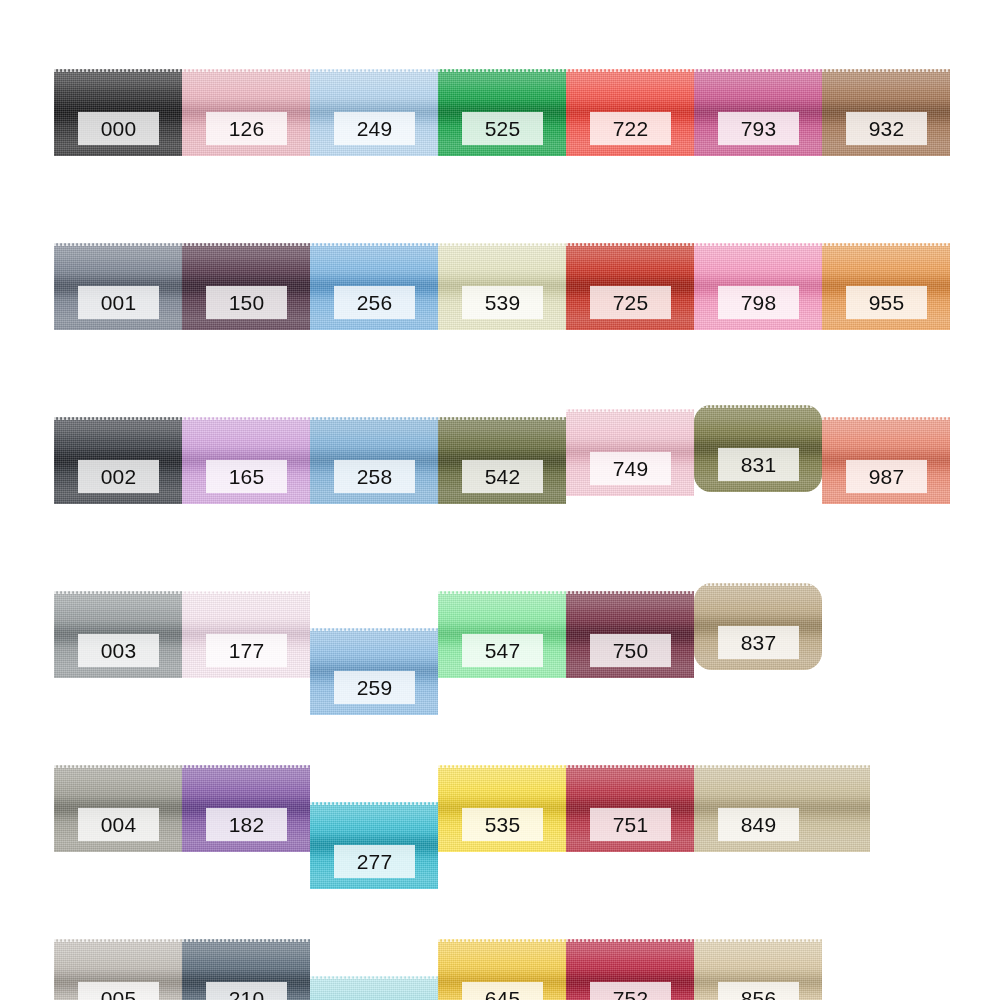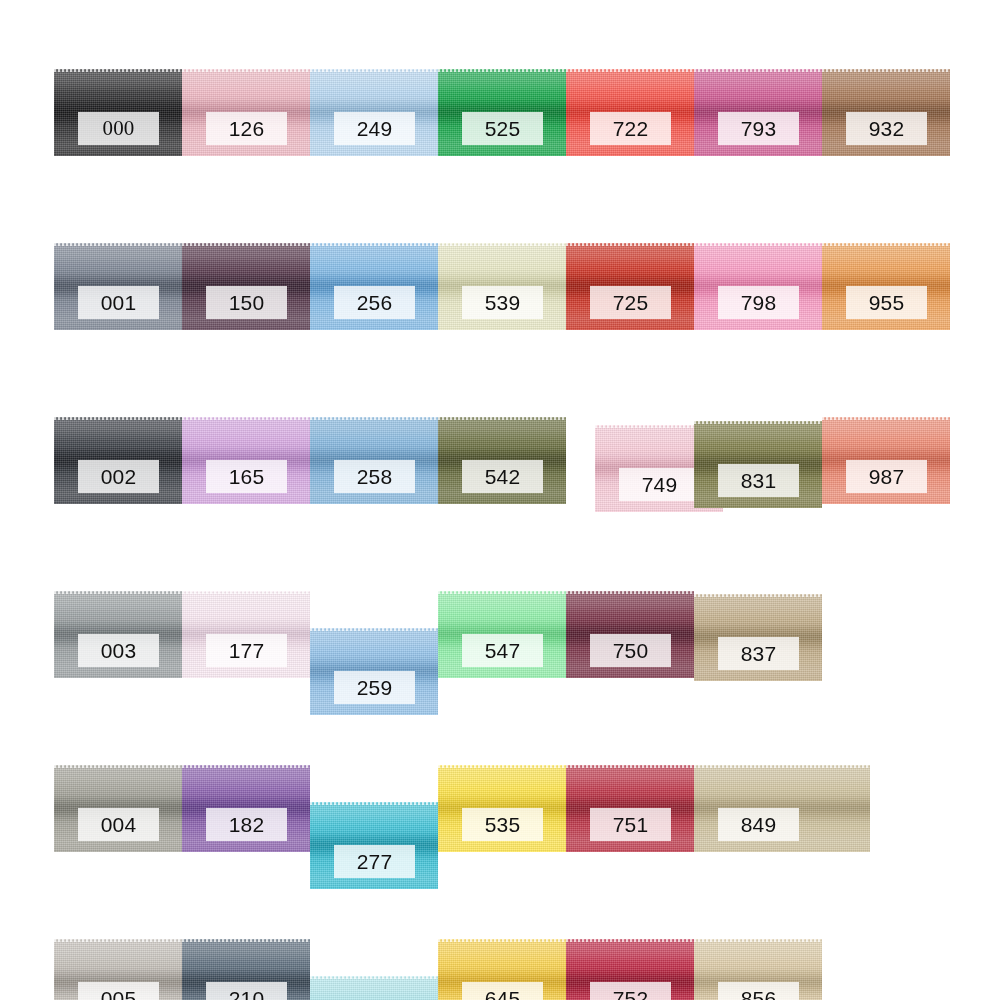--- a/index.html
+++ b/index.html
@@ -102,21 +102,21 @@
     color: #111111;
     letter-spacing: 0.2px;
     line-height: 1;
   }
 </style>
 </head>
 <body>
 
 <div id="swatch-board">
     <div class="swatch-column" style="left: 0px;">
-      <div class="swatch-cell" style="top: 0px; font-family: Liberation Serif, serif;">
+      <div class="swatch-cell" style="top: 0px;">
         <div class="swatch-fill" style="background: linear-gradient(rgb(46, 46, 48) 0%, rgb(46, 46, 48) 34%, rgb(28, 28, 30) 47%, rgb(28, 28, 30) 53%, rgb(46, 46, 48) 66%, rgb(46, 46, 48) 100%);"></div>
         <div class="swatch-weave"></div>
         <div class="swatch-threads"></div>
         <div class="swatch-selvedge"></div>
         <div class="swatch-label">000</div>
       </div>
       <div class="swatch-cell" style="top: 87px;">
         <div class="swatch-fill" style="background: linear-gradient(rgb(123, 132, 147) 0%, rgb(123, 132, 147) 34%, rgb(91, 100, 115) 47%, rgb(91, 100, 115) 53%, rgb(123, 132, 147) 66%, rgb(123, 132, 147) 100%);"></div>
         <div class="swatch-weave"></div>
         <div class="swatch-threads"></div>
@@ -292,21 +292,21 @@
         <div class="swatch-selvedge"></div>
         <div class="swatch-label">722</div>
       </div>
       <div class="swatch-cell" style="top: 87px;">
         <div class="swatch-fill" style="background: linear-gradient(rgb(207, 51, 36) 0%, rgb(207, 51, 36) 34%, rgb(179, 36, 23) 47%, rgb(179, 36, 23) 53%, rgb(207, 51, 36) 66%, rgb(207, 51, 36) 100%);"></div>
         <div class="swatch-weave"></div>
         <div class="swatch-threads"></div>
         <div class="swatch-selvedge"></div>
         <div class="swatch-label">725</div>
       </div>
-      <div class="swatch-cell" style="top: 182px; margin-left: 29px;">
+      <div class="swatch-cell" style="top: 166px;">
         <div class="swatch-fill" style="background: linear-gradient(rgb(249, 203, 216) 0%, rgb(249, 203, 216) 34%, rgb(244, 183, 200) 47%, rgb(244, 183, 200) 53%, rgb(249, 203, 216) 66%, rgb(249, 203, 216) 100%);"></div>
         <div class="swatch-weave"></div>
         <div class="swatch-threads"></div>
         <div class="swatch-selvedge"></div>
         <div class="swatch-label">749</div>
       </div>
       <div class="swatch-cell" style="top: 261px;">
         <div class="swatch-fill" style="background: linear-gradient(rgb(122, 49, 70) 0%, rgb(122, 49, 70) 34%, rgb(95, 34, 53) 47%, rgb(95, 34, 53) 53%, rgb(122, 49, 70) 66%, rgb(122, 49, 70) 100%);"></div>
         <div class="swatch-weave"></div>
         <div class="swatch-threads"></div>
@@ -336,28 +336,28 @@
         <div class="swatch-selvedge"></div>
         <div class="swatch-label">793</div>
       </div>
       <div class="swatch-cell" style="top: 87px;">
         <div class="swatch-fill" style="background: linear-gradient(rgb(251, 156, 196) 0%, rgb(251, 156, 196) 34%, rgb(246, 130, 179) 47%, rgb(246, 130, 179) 53%, rgb(251, 156, 196) 66%, rgb(251, 156, 196) 100%);"></div>
         <div class="swatch-weave"></div>
         <div class="swatch-threads"></div>
         <div class="swatch-selvedge"></div>
         <div class="swatch-label">798</div>
       </div>
-      <div class="swatch-cell" style="top: 178px;">
+      <div class="swatch-cell" style="top: 162px; border-radius: 17px;">
         <div class="swatch-fill" style="background: linear-gradient(rgb(125, 124, 70) 0%, rgb(125, 124, 70) 34%, rgb(101, 100, 52) 47%, rgb(101, 100, 52) 53%, rgb(125, 124, 70) 66%, rgb(125, 124, 70) 100%);"></div>
         <div class="swatch-weave"></div>
         <div class="swatch-threads"></div>
         <div class="swatch-selvedge"></div>
         <div class="swatch-label">831</div>
       </div>
-      <div class="swatch-cell" style="top: 264px;">
+      <div class="swatch-cell" style="top: 253px; border-radius: 18px;">
         <div class="swatch-fill" style="background: linear-gradient(rgb(195, 174, 137) 0%, rgb(195, 174, 137) 34%, rgb(173, 151, 111) 47%, rgb(173, 151, 111) 53%, rgb(195, 174, 137) 66%, rgb(195, 174, 137) 100%);"></div>
         <div class="swatch-weave"></div>
         <div class="swatch-threads"></div>
         <div class="swatch-selvedge"></div>
         <div class="swatch-label">837</div>
       </div>
       <div class="swatch-cell" style="top: 348px; padding-left: 48px;">
         <div class="swatch-fill" style="background: linear-gradient(rgb(207, 194, 157) 0%, rgb(207, 194, 157) 34%, rgb(189, 174, 134) 47%, rgb(189, 174, 134) 53%, rgb(207, 194, 157) 66%, rgb(207, 194, 157) 100%);"></div>
         <div class="swatch-weave"></div>
         <div class="swatch-threads"></div>

